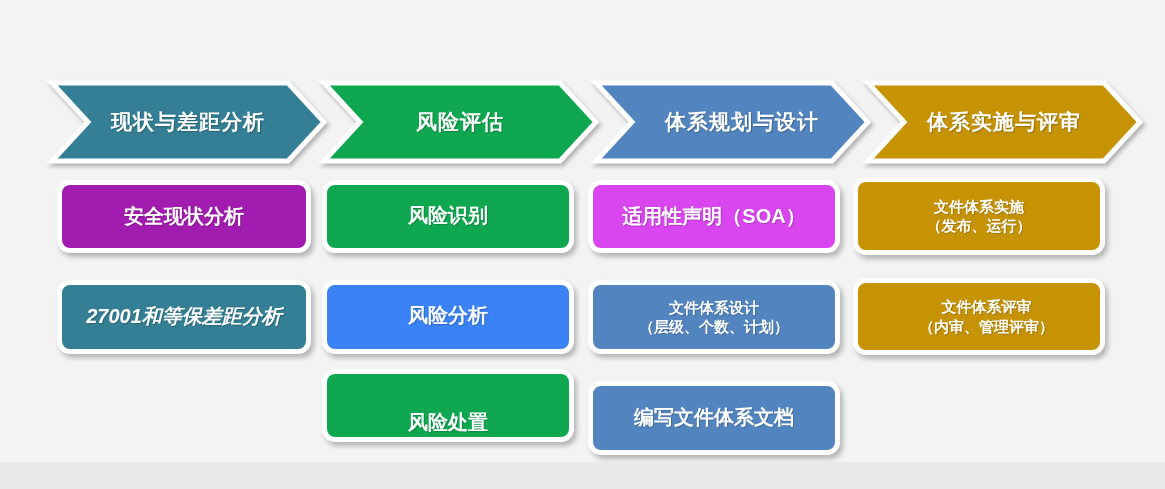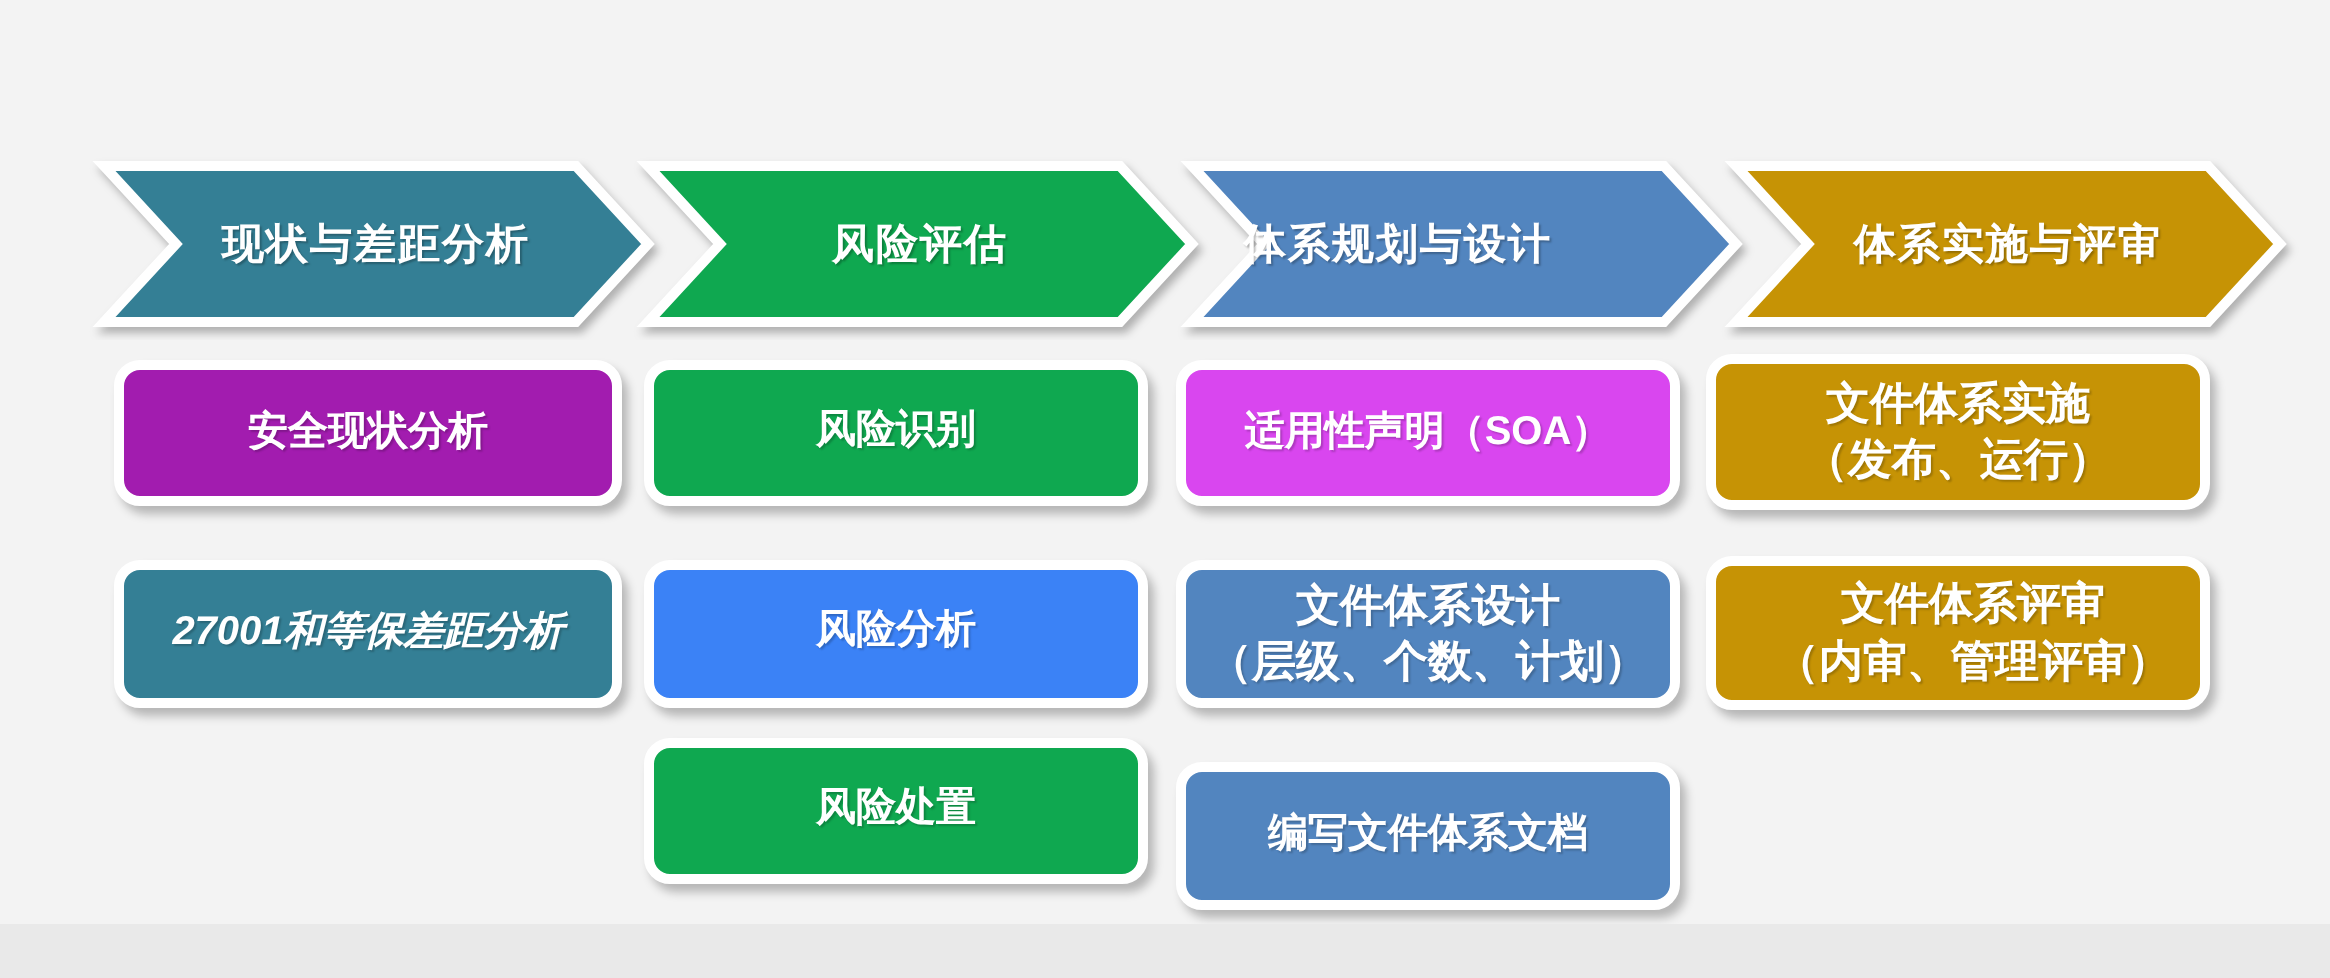--- a/index.html
+++ b/index.html
@@ -37,21 +37,21 @@
     display:flex;align-items:center;justify-content:center;
     color:#ffffff;font-weight:bold;
     text-align:center;
   }
   .step-box .step-text{
     white-space:pre-line;
     line-height:1.28;
     text-shadow:1px 1px 1px rgba(0,0,0,0.2);
   }
   .fs-20{font-size:20px;}
-  .fs-19{font-size:22px;}
+  .fs-19{font-size:15px;}
   
   .col-0{left:57px;width:254px;}
   .col-1{left:322px;width:252px;font-family:Liberation Mono, monospace;}
   .col-2{left:588px;width:252px;}
   .col-3{left:853px;width:252px;}
   .r1{top:180px;height:73px;}
   .r2{top:280px;height:74px;}
   .r3{top:369px;height:73px;}
   .r3b{top:381px;height:74px;}
   .r1-tall{top:177px;height:78px;}
@@ -72,37 +72,37 @@
     <g>
       <path d="M 596,5 H 832 L 868,44 L 832,83 H 596 L 632,44 Z" fill="#5285BF"></path>
     </g>
     <g>
       <path d="M 868,5 H 1104 L 1140,44 L 1104,83 H 868 L 904,44 Z" fill="#C69305"></path>
     </g>
   </svg>
 
   <div class="stage-label" style="left:88px">现状与差距分析</div>
   <div class="stage-label" style="left:360px">风险评估</div>
-  <div class="stage-label" style="left:599px">体系规划与设计</div>
+  <div class="stage-label" style="left:642px">体系规划与设计</div>
   <div class="stage-label" style="left:904px">体系实施与评审</div>
 
   <div class="step-box col-0 r1" style="background: #a21caf; text-align: right;">
     <div class="step-text fs-20">安全现状分析</div>
   </div>
   <div class="step-box col-0 r2" style="background: rgb(52, 127, 149); font-style: italic;">
     <div class="step-text fs-20">27001和等保差距分析</div>
   </div>
 
   <div class="step-box col-1 r1" style="background: rgb(15, 168, 80);">
     <div class="step-text fs-20">风险识别</div>
   </div>
   <div class="step-box col-1 r2" style="background: #3b82f6;">
     <div class="step-text fs-20">风险分析</div>
   </div>
-  <div class="step-box col-1 r3" style="background: rgb(15, 168, 80);">
+  <div class="step-box col-1 r3" style="background: rgb(15, 168, 80); align-items: flex-end;">
     <div class="step-text fs-20">风险处置</div>
   </div>
 
   <div class="step-box col-2 r1" style="background: #d946ef;">
     <div class="step-text fs-20">适用性声明（SOA）</div>
   </div>
   <div class="step-box col-2 r2" style="background: rgb(82, 133, 191);">
     <div class="step-text fs-19">文件体系设计
 （层级、个数、计划）</div>
   </div>

